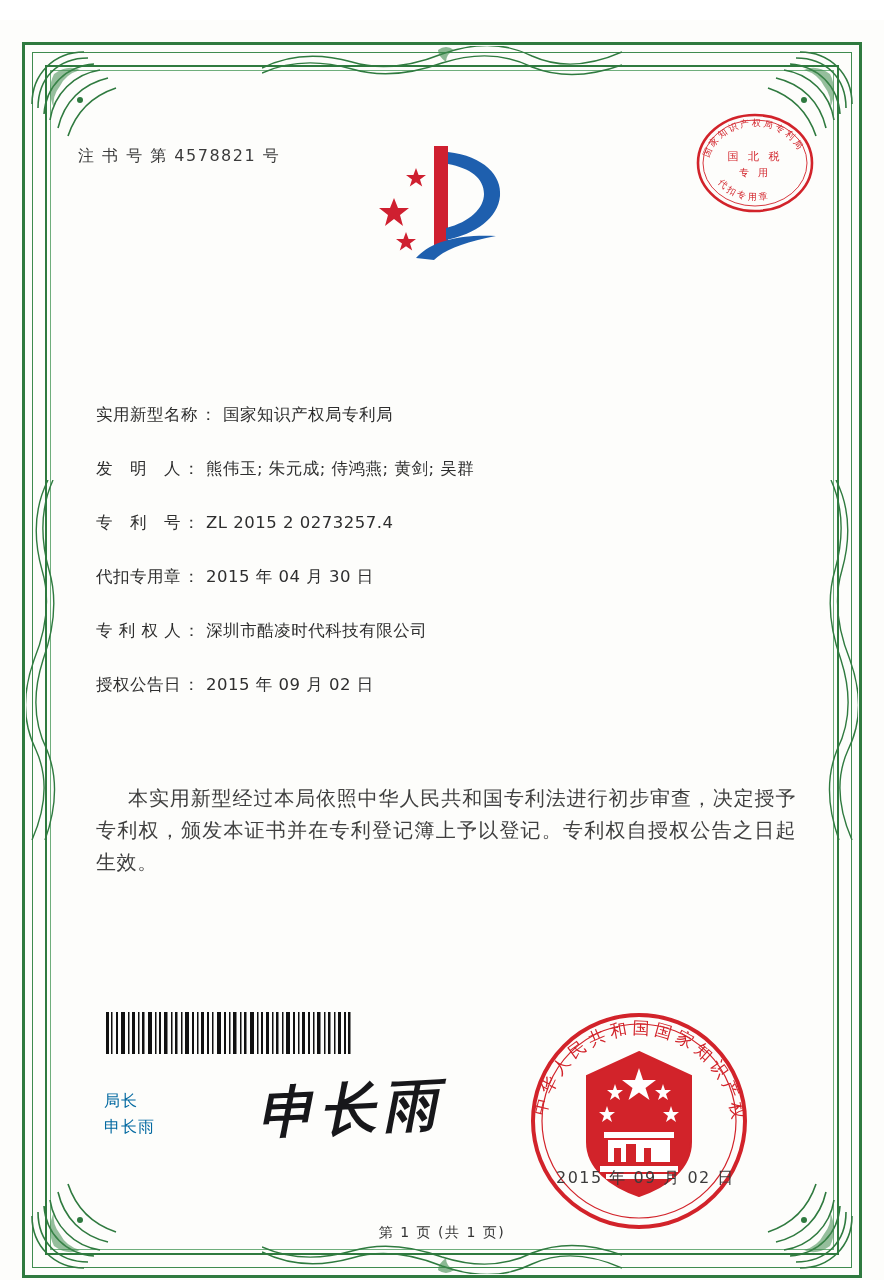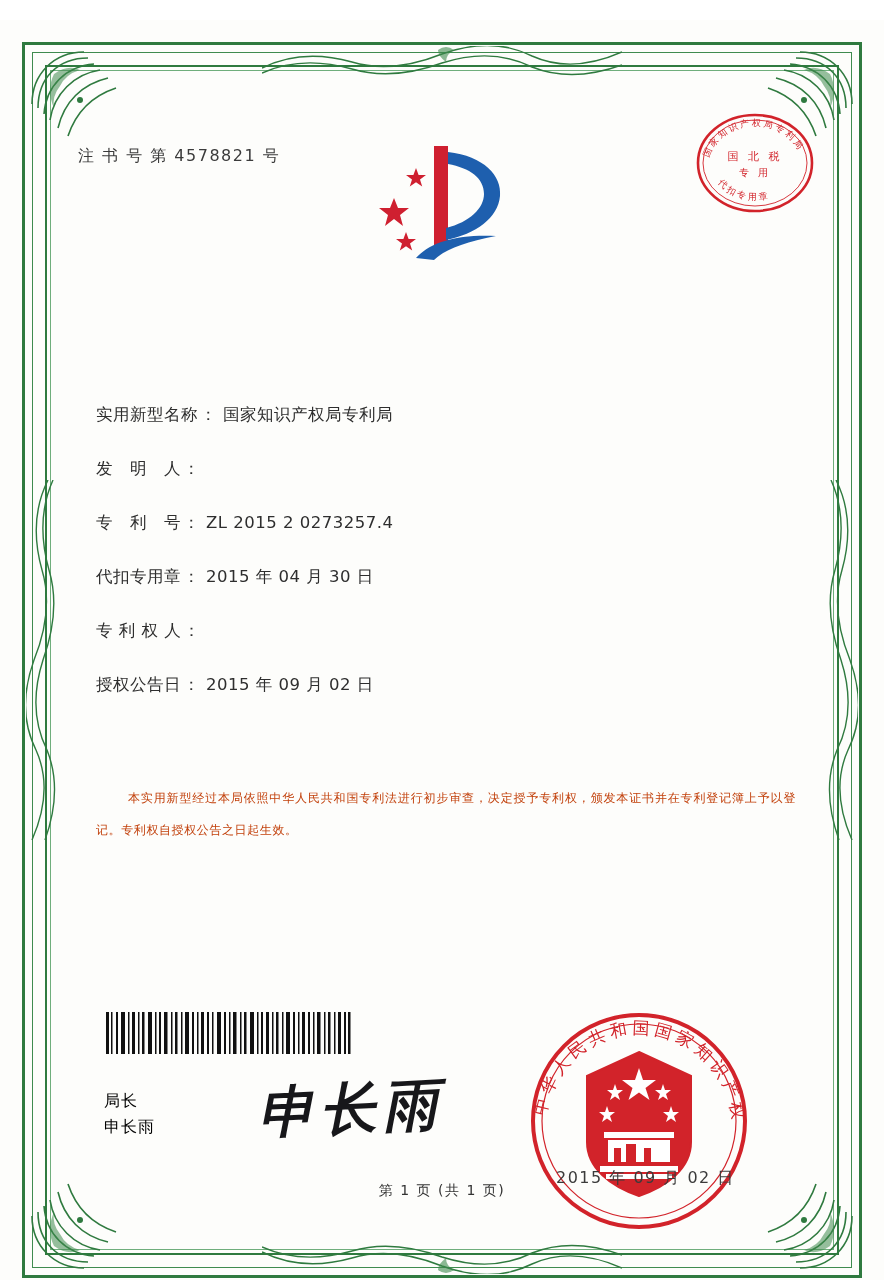--- a/index.html
+++ b/index.html
@@ -128,23 +128,23 @@
     margin-left: 4px;
     letter-spacing: 0.5px;
   }
 
   
   .body-text {
     position: absolute;
     left: 96px;
     top: 762px;
     width: 700px;
-    font-size: 12px;
+    font-size: 20px;
     line-height: 32px;
-    color: #c2410c;
+    color: #404040;
     letter-spacing: 0.6px;
     text-align: justify;
   }
   .body-text p {
     margin: 0 0 6px 0;
     text-indent: 32px;
   }
 
   
   .barcode {
@@ -155,21 +155,21 @@
     height: 42px;
   }
 
   
   .sig-block {
     position: absolute;
     left: 104px;
     top: 1068px;
     font-size: 16px;
     line-height: 26px;
-    color: #000000;
+    color: #0369a1;
     letter-spacing: 1px;
   }
   .sig-script {
     position: absolute;
     left: 258px;
     top: 1052px;
     font-family: "DejaVu Serif", "Liberation Serif", serif;
     font-size: 56px;
     font-style: italic;
     font-weight: bold;
@@ -193,21 +193,21 @@
     top: 1148px;
     font-size: 16px;
     color: #3b3b3b;
     letter-spacing: 1.5px;
     white-space: nowrap;
   }
 
   .page-footer {
     position: absolute;
     left: 0; right: 0;
-    top: 1162px;
+    top: 1204px;
     text-align: center;
     font-size: 14px;
     color: #333;
     letter-spacing: 1.5px;
   }
 </style>
 </head>
 <body>
 
 <div id="page">
@@ -332,37 +332,39 @@
 
     <div class="field-row">
       <span class="field-label">实用新型名称</span>
       <span class="field-sep">：</span>
       <span class="field-value">国家知识产权局专利局</span>
     </div>
 
     <div class="field-row">
       <span class="field-label">发　明　人</span>
       <span class="field-sep">：</span>
+      <span class="field-value">熊伟玉; 朱元成; 侍鸿燕; 黄剑; 吴群</span>
     </div>
 
     <div class="field-row">
       <span class="field-label">专　利　号</span>
       <span class="field-sep">：</span>
       <span class="field-value">ZL 2015 2 0273257.4</span>
     </div>
 
     <div class="field-row">
       <span class="field-label">代扣专用章</span>
       <span class="field-sep">：</span>
       <span class="field-value">2015 年 04 月 30 日</span>
     </div>
 
     <div class="field-row">
       <span class="field-label">专 利 权 人</span>
       <span class="field-sep">：</span>
+      <span class="field-value">深圳市酷凌时代科技有限公司</span>
     </div>
 
     <div class="field-row">
       <span class="field-label">授权公告日</span>
       <span class="field-sep">：</span>
       <span class="field-value">2015 年 09 月 02 日</span>
     </div>
 
   </div>
 

